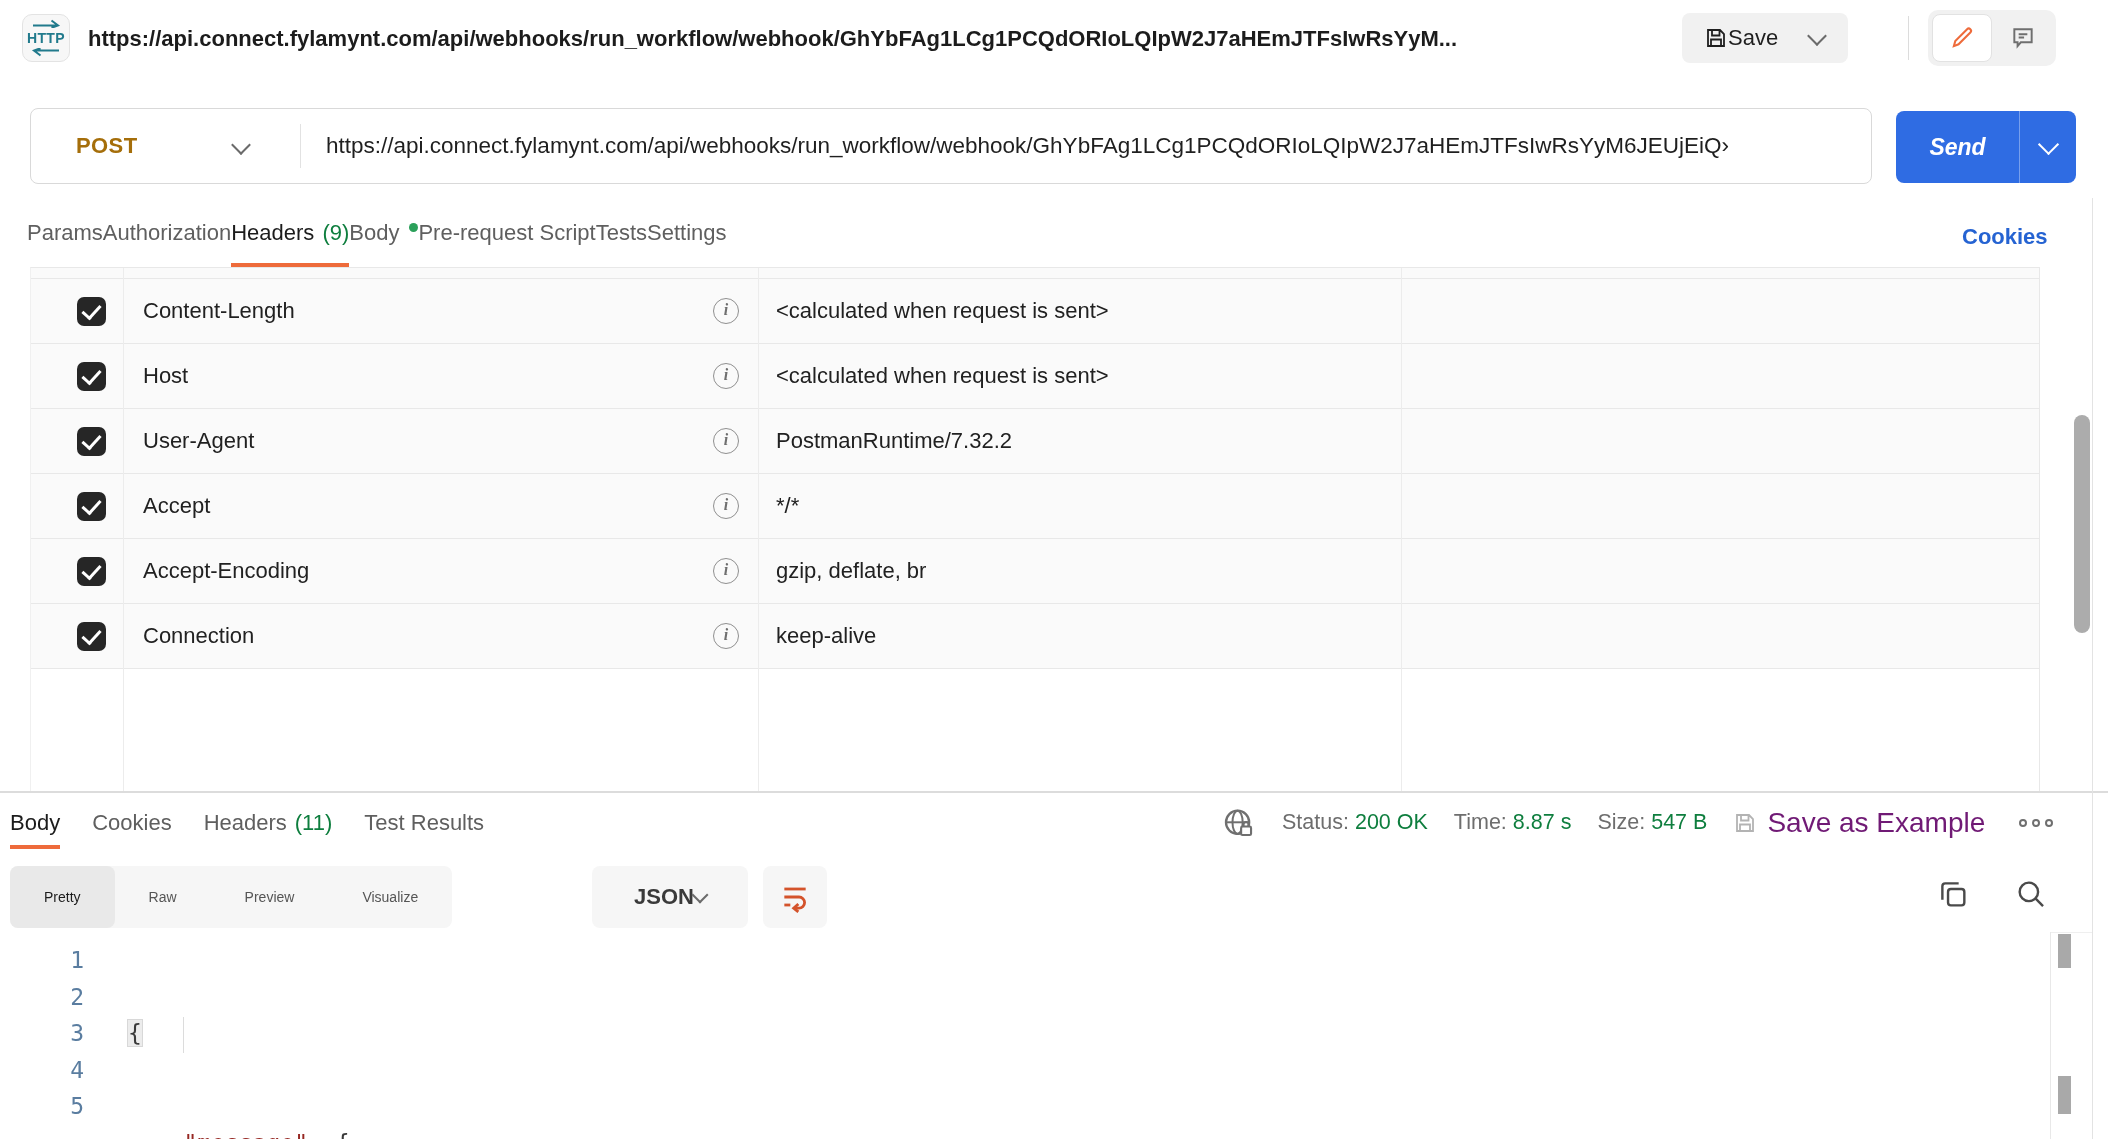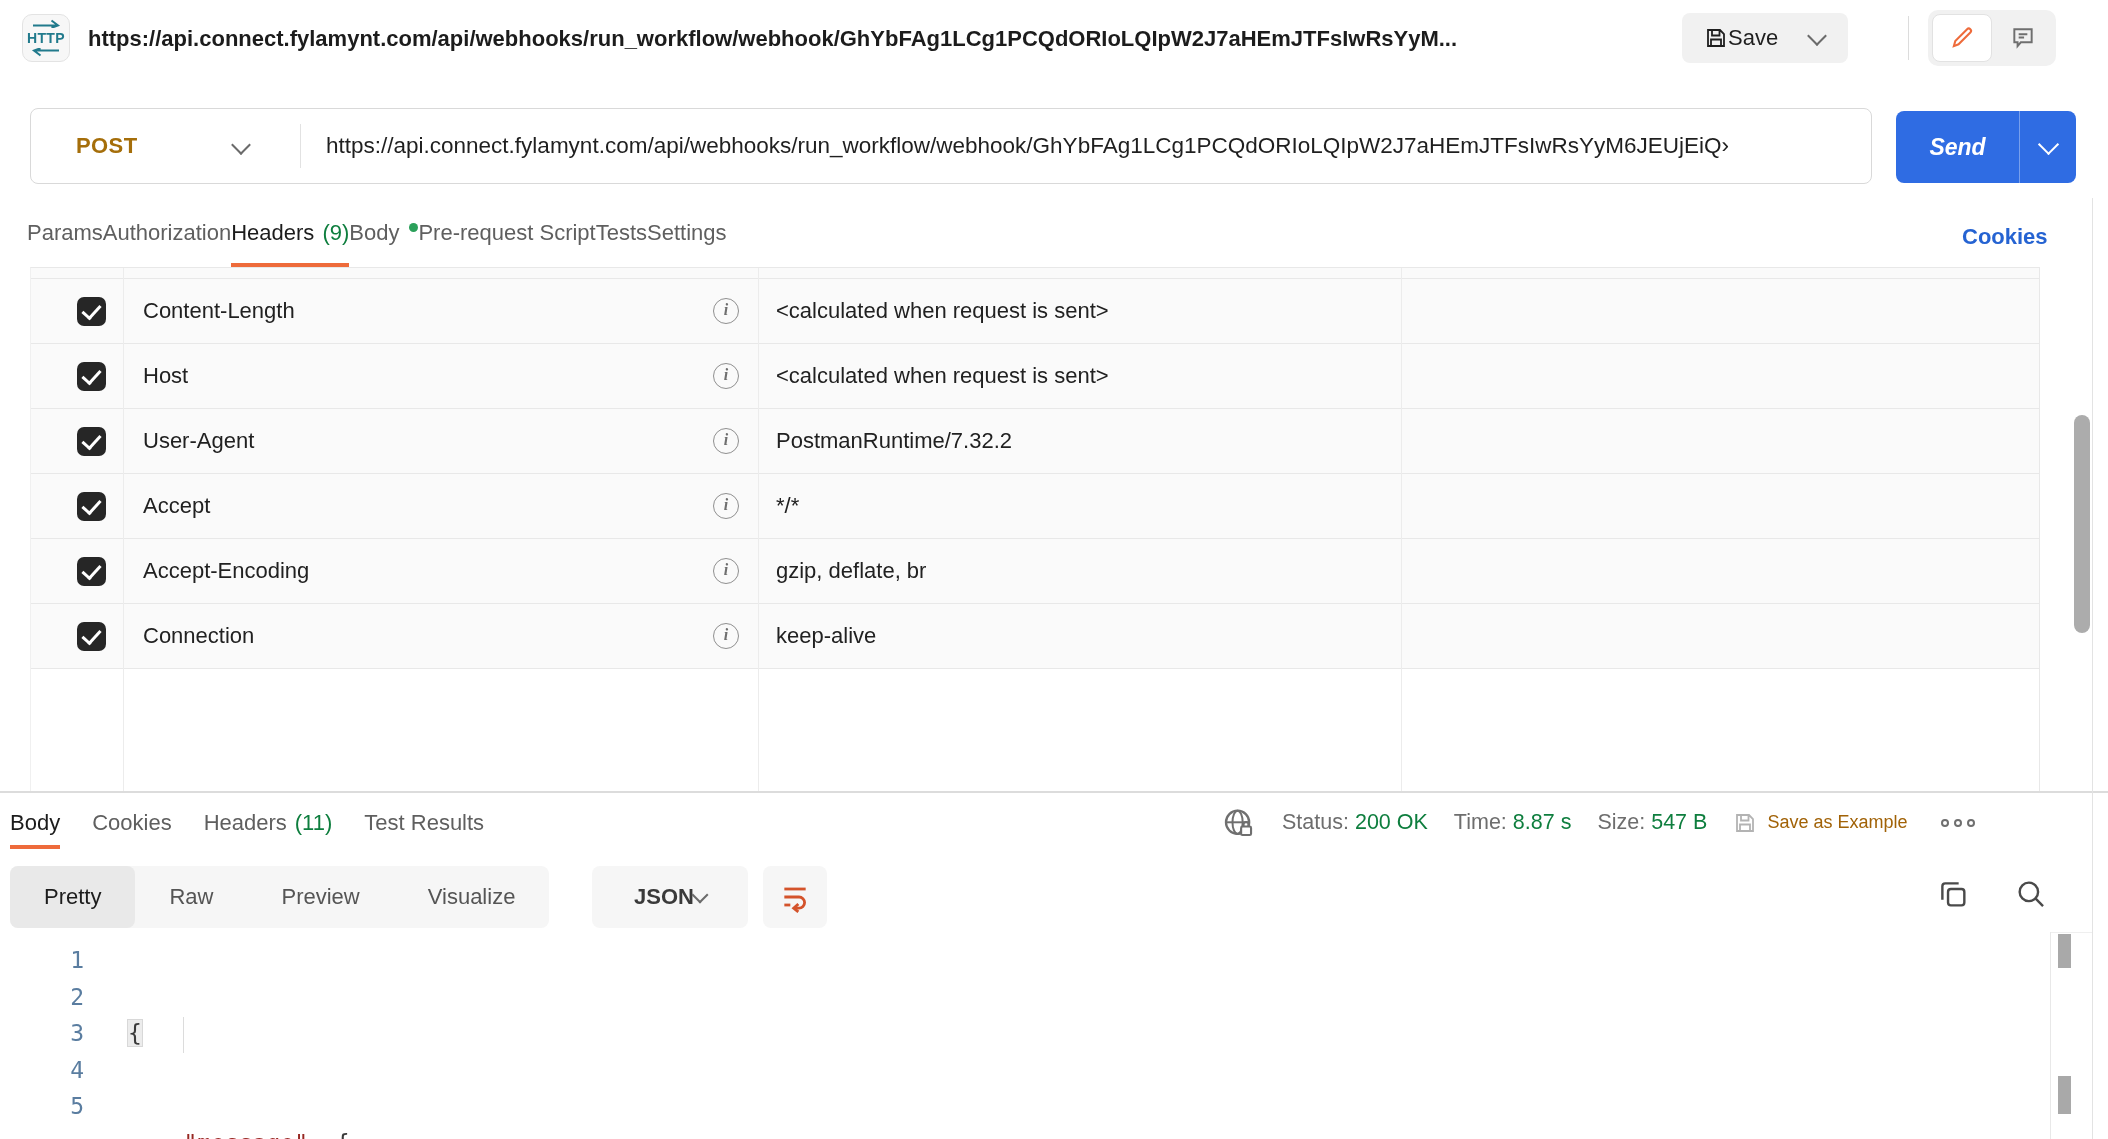--- a/index.html
+++ b/index.html
@@ -81,28 +81,28 @@
   .c1 { left:92px; } .c2 { left:727px; } .c3 { left:1370px; }
 
   .pane-divider { position:absolute; left:0; top:791px; width:2108px; height:2px; background:#dcdcdc; }
 
   
   .resp-tabs { position:absolute; left:0; top:796px; height:53px; display:flex; align-items:stretch;
     padding-left:10px; gap:32px; font-size:22px; color:#5f5f5f; }
   .resp-meta { position:absolute; left:1222px; top:796px; height:53px; display:flex; align-items:center;
     gap:26px; font-size:21.5px; white-space:nowrap; }
   .mlabel { color:#6e6e6e; } .mval { color:var(--success-green); margin-left:6px;margin-top:12px; }
-  .save-example { display:flex; align-items:center; gap:10px; color:#a16207; font-size:18px; cursor:pointer; }
+  .save-example { display:flex; align-items:center; gap:10px; color:#701a75; font-size:28px; cursor:pointer; }
   .more-dots { display:flex; gap:5px; margin-left:8px; cursor:pointer; }
   .more-dots i { width:8px; height:8px; border:2.2px solid #6f6f6f; border-radius:50%; box-sizing:border-box; display:block; }
 
   
   .view-group { position:absolute; left:10px; top:866px; height:62px; background:#f6f6f6;
     border-radius:8px; display:flex; align-items:stretch; }
-  .vtab { padding:3px 34px; display:flex; align-items:center; color:#555; font-size:22px; cursor:pointer; }
+  .vtab { padding:3px 34px; display:flex; align-items:center; color:#555; font-size:14px; cursor:pointer; }
   .vtab.active { background:#e9e9e9; border-radius:8px; color:#1c1c1c; }
   .json-dd { position:absolute; left:592px; top:866px; height:62px; width:156px; background:#f6f6f6;
     border-radius:8px; display:flex; align-items:center; justify-content:center; 
     font-size:22px; font-weight:600; color:#3a3a3a; cursor:pointer; }
   .json-dd .chev { width:10px; height:10px; margin-top:-4px; }
   .wrap-btn { position:absolute; left:763px; top:866px; height:62px; width:64px; background:#f6f6f6;
     border-radius:8px; border:none; display:flex; align-items:center; justify-content:center; cursor:pointer; }
   .copy-btn { position:absolute; left:1930px; top:876px; background:none; border:none; cursor:pointer; }
   .search-btn { position:absolute; left:2008px; top:876px; background:none; border:none; cursor:pointer; }
 

